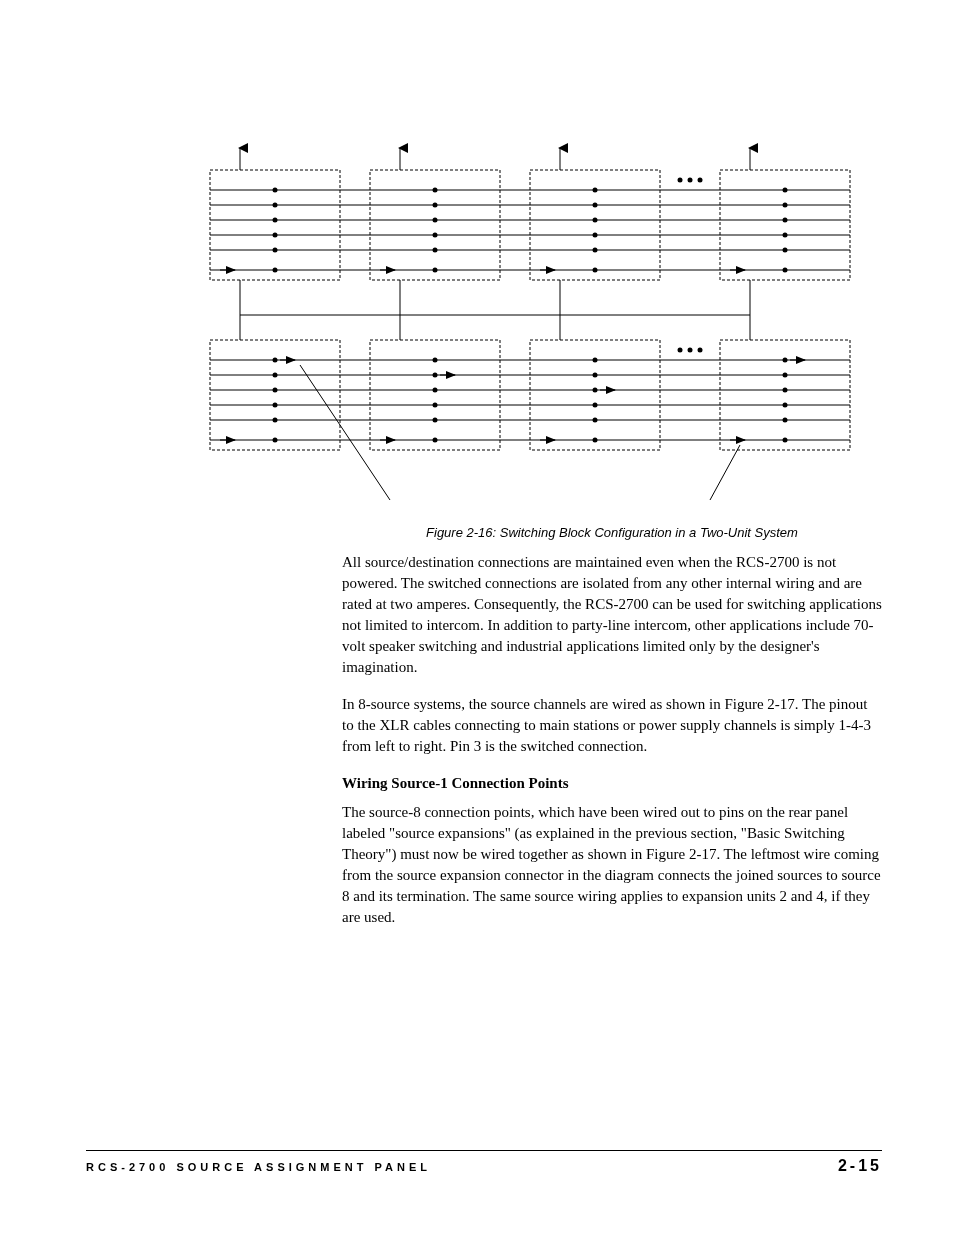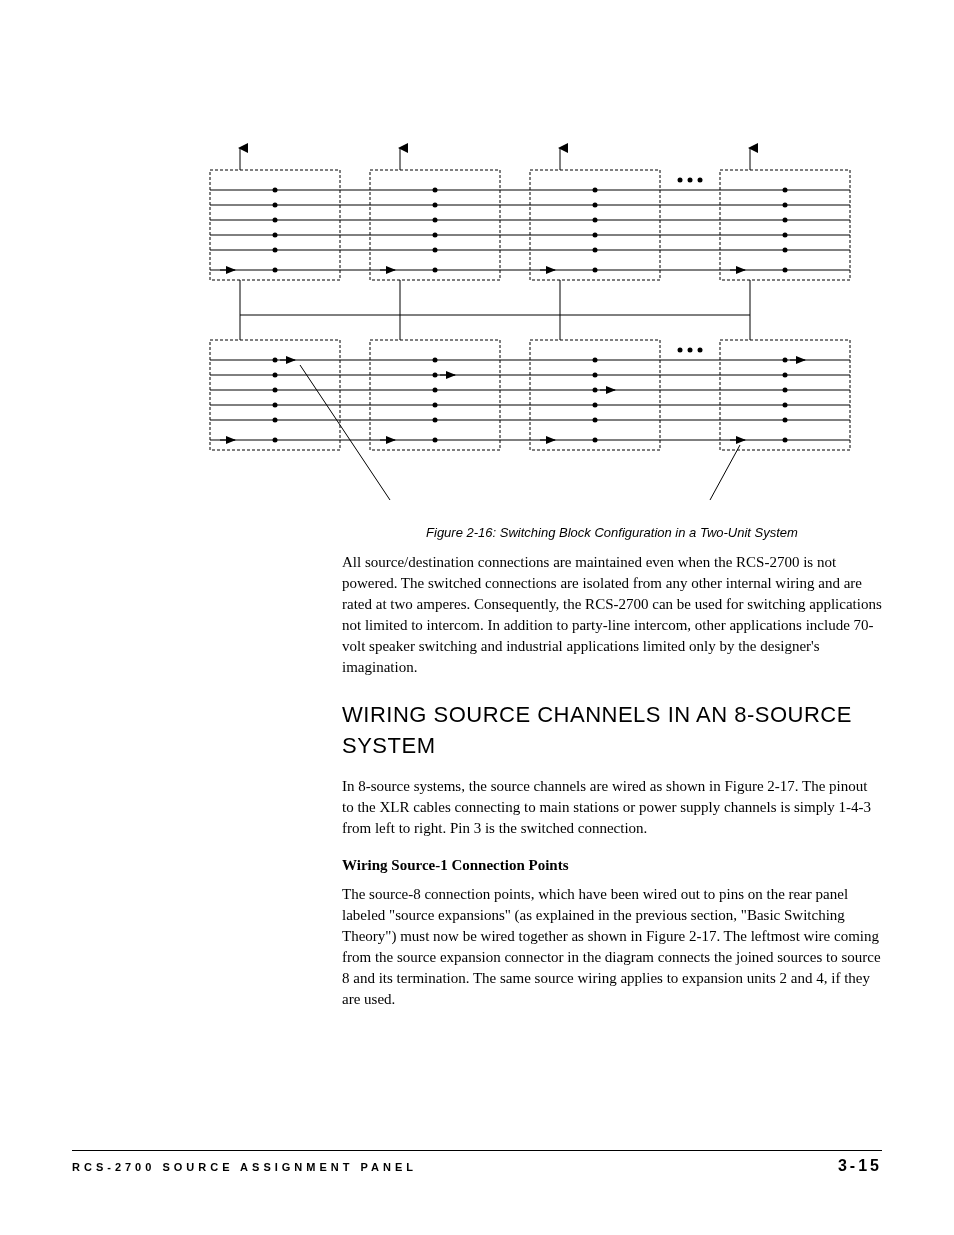--- a/index.html
+++ b/index.html
@@ -47,21 +47,21 @@
     text-transform: uppercase;
   }
   .h3 {
     font-family: Georgia, "Times New Roman", serif;
     font-weight: 700;
     font-size: 15px;
     margin: 14px 0 8px 0;
   }
   .footer {
     position: absolute;
-    left: 72px;
+    left: 86px;
     right: 72px;
     bottom: 60px;
     border-top: 1px solid #000;
     padding-top: 6px;
     display: flex;
     justify-content: space-between;
     align-items: baseline;
   }
   .footer-left {
     font-family: "Arial Narrow", Arial, sans-serif;
@@ -237,27 +237,26 @@
       </g>
     </svg>
   </div>
 
   <div class="body-col">
 
     <div class="caption">Figure 2-16: Switching Block Configuration in a Two-Unit System</div>
 
     <p class="para">All source/destination connections are maintained even when the RCS-2700 is not powered. The switched connections are isolated from any other internal wiring and are rated at two amperes. Consequently, the RCS-2700 can be used for switching applications not limited to intercom. In addition to party-line intercom, other applications include 70-volt speaker switching and industrial applications limited only by the designer's imagination.</p>
 
-    <h2 class="h2">WIRING SOURCE CHANNELS IN AN 8-SOURCE SYSTEM</h2>
 
     <p class="para">In 8-source systems, the source channels are wired as shown in Figure 2-17. The pinout to the XLR cables connecting to main stations or power supply channels is simply 1-4-3 from left to right. Pin 3 is the switched connection.</p>
 
     <h3 class="h3">Wiring Source-1 Connection Points</h3>
     <p class="para">The source-8 connection points, which have been wired out to pins on the rear panel labeled "source expansions" (as explained in the previous section, "Basic Switching Theory") must now be wired together as shown in Figure 2-17. The leftmost wire coming from the source expansion connector in the diagram connects the joined sources to source 8 and its termination. The same source wiring applies to expansion units 2 and 4, if they are used.</p>
 
   </div>
 
   <div class="footer">
     <div class="footer-left">RCS-2700 SOURCE ASSIGNMENT PANEL</div>
-    <div class="footer-right">3-15</div>
+    <div class="footer-right">2-15</div>
   </div>
 
 </div>
 
 </body></html>

